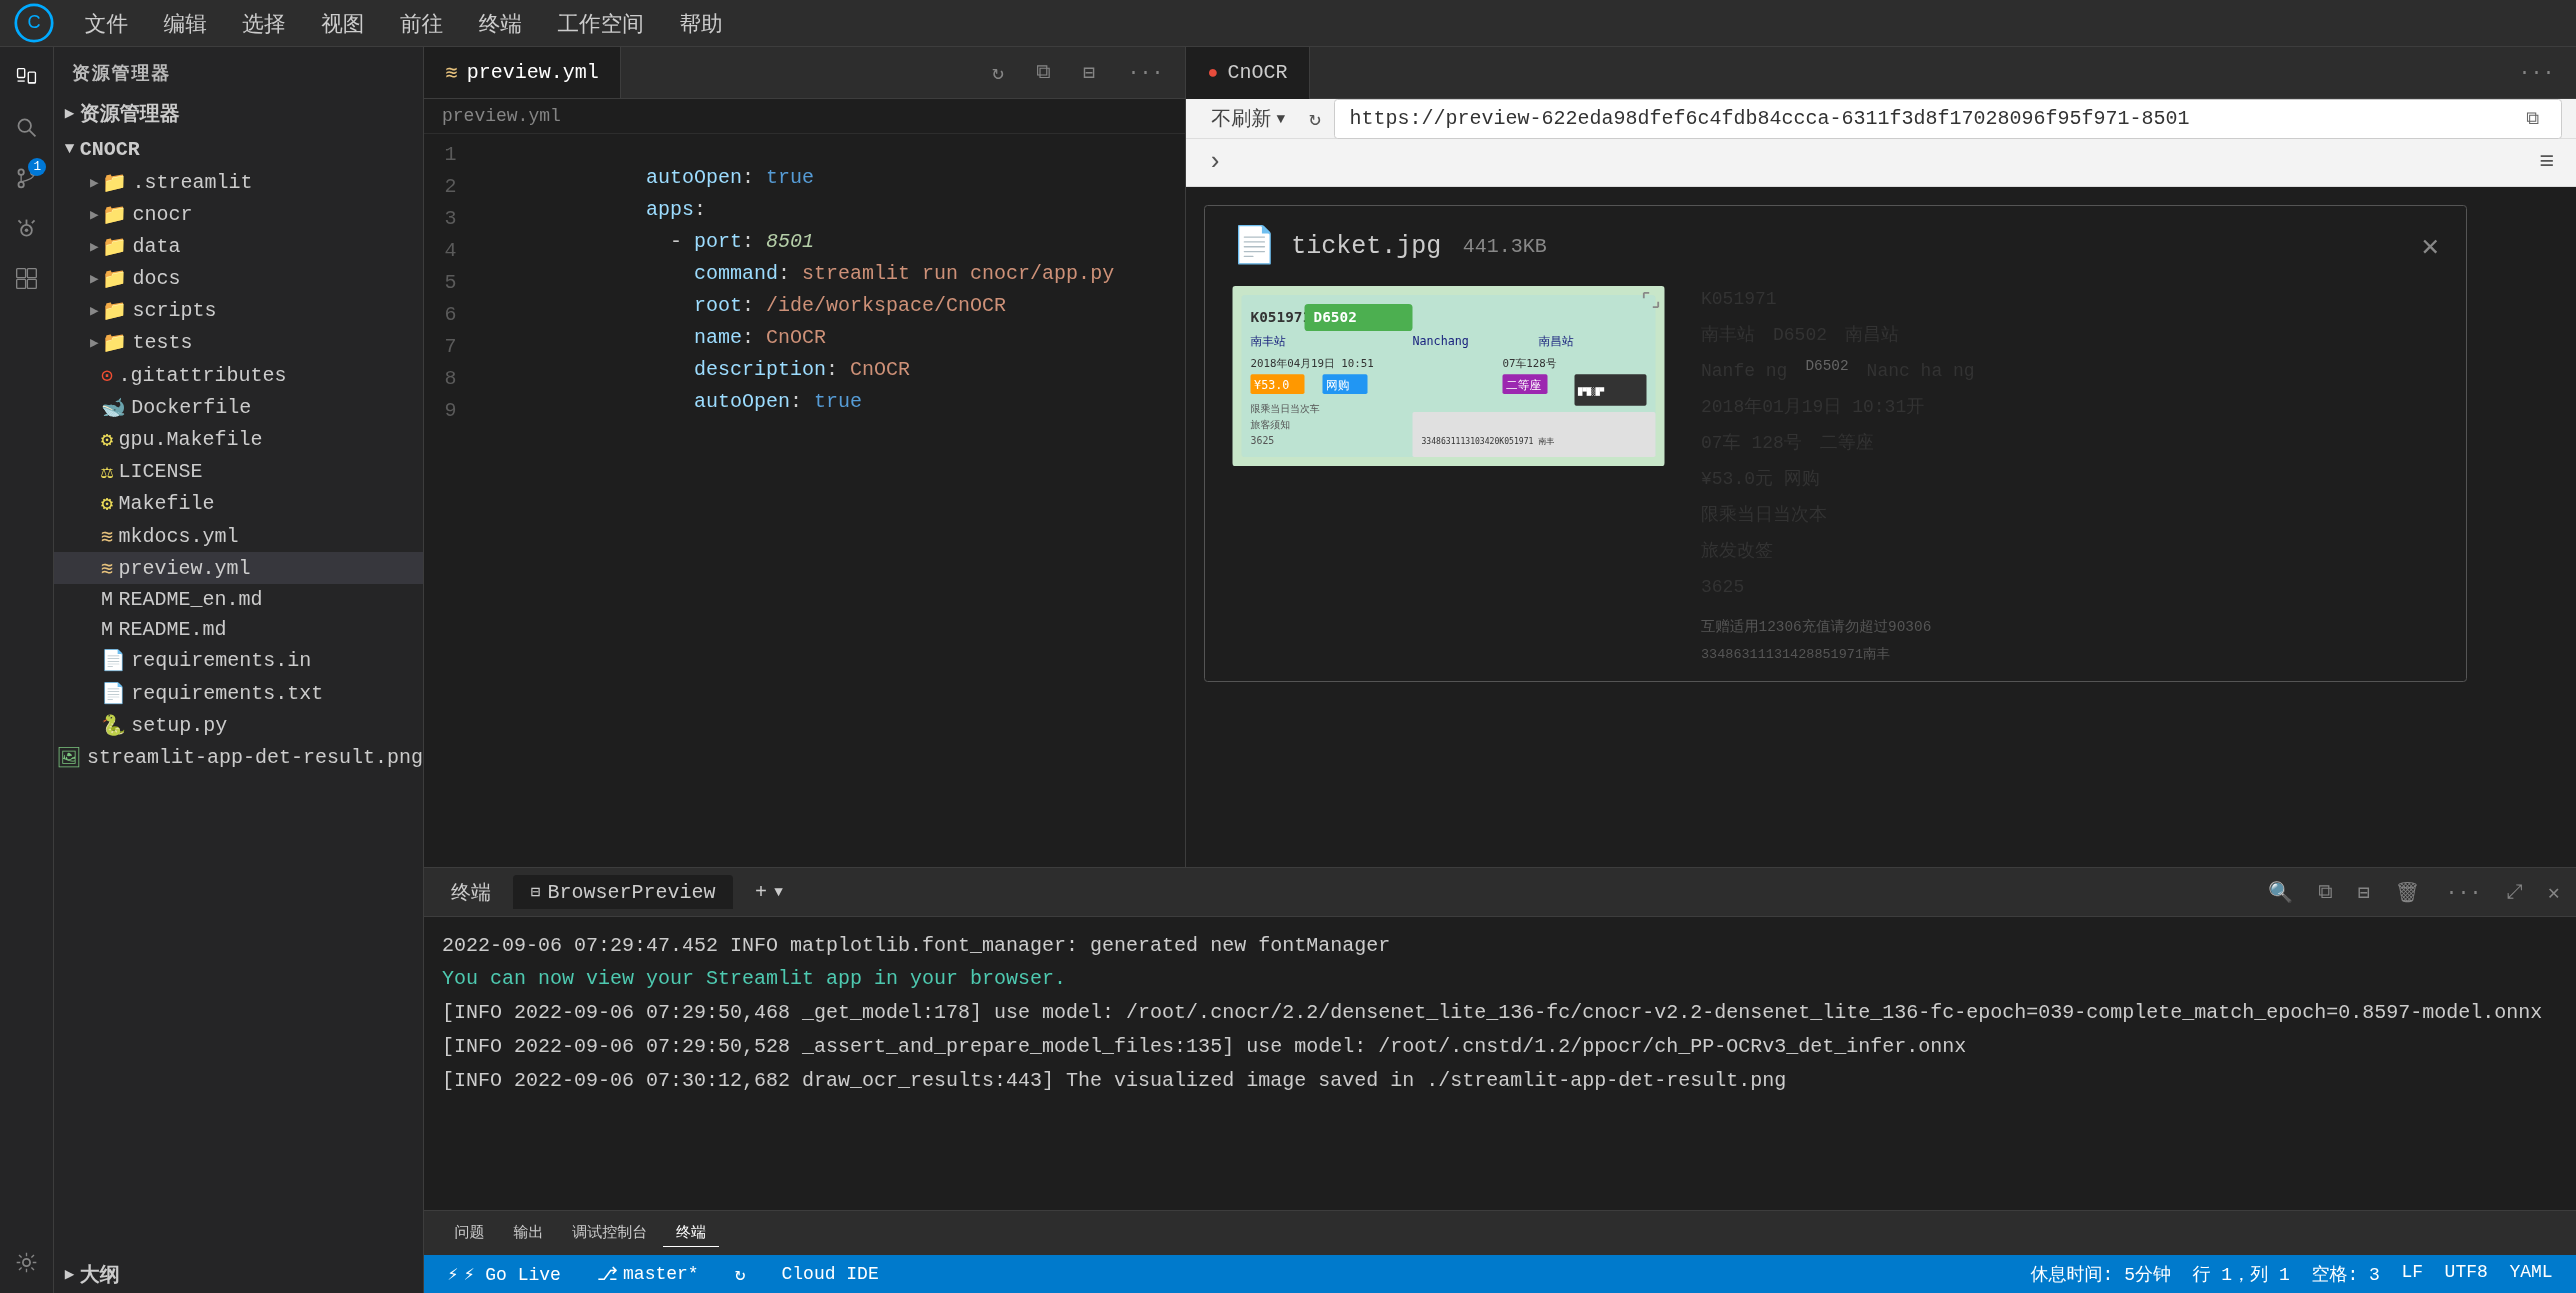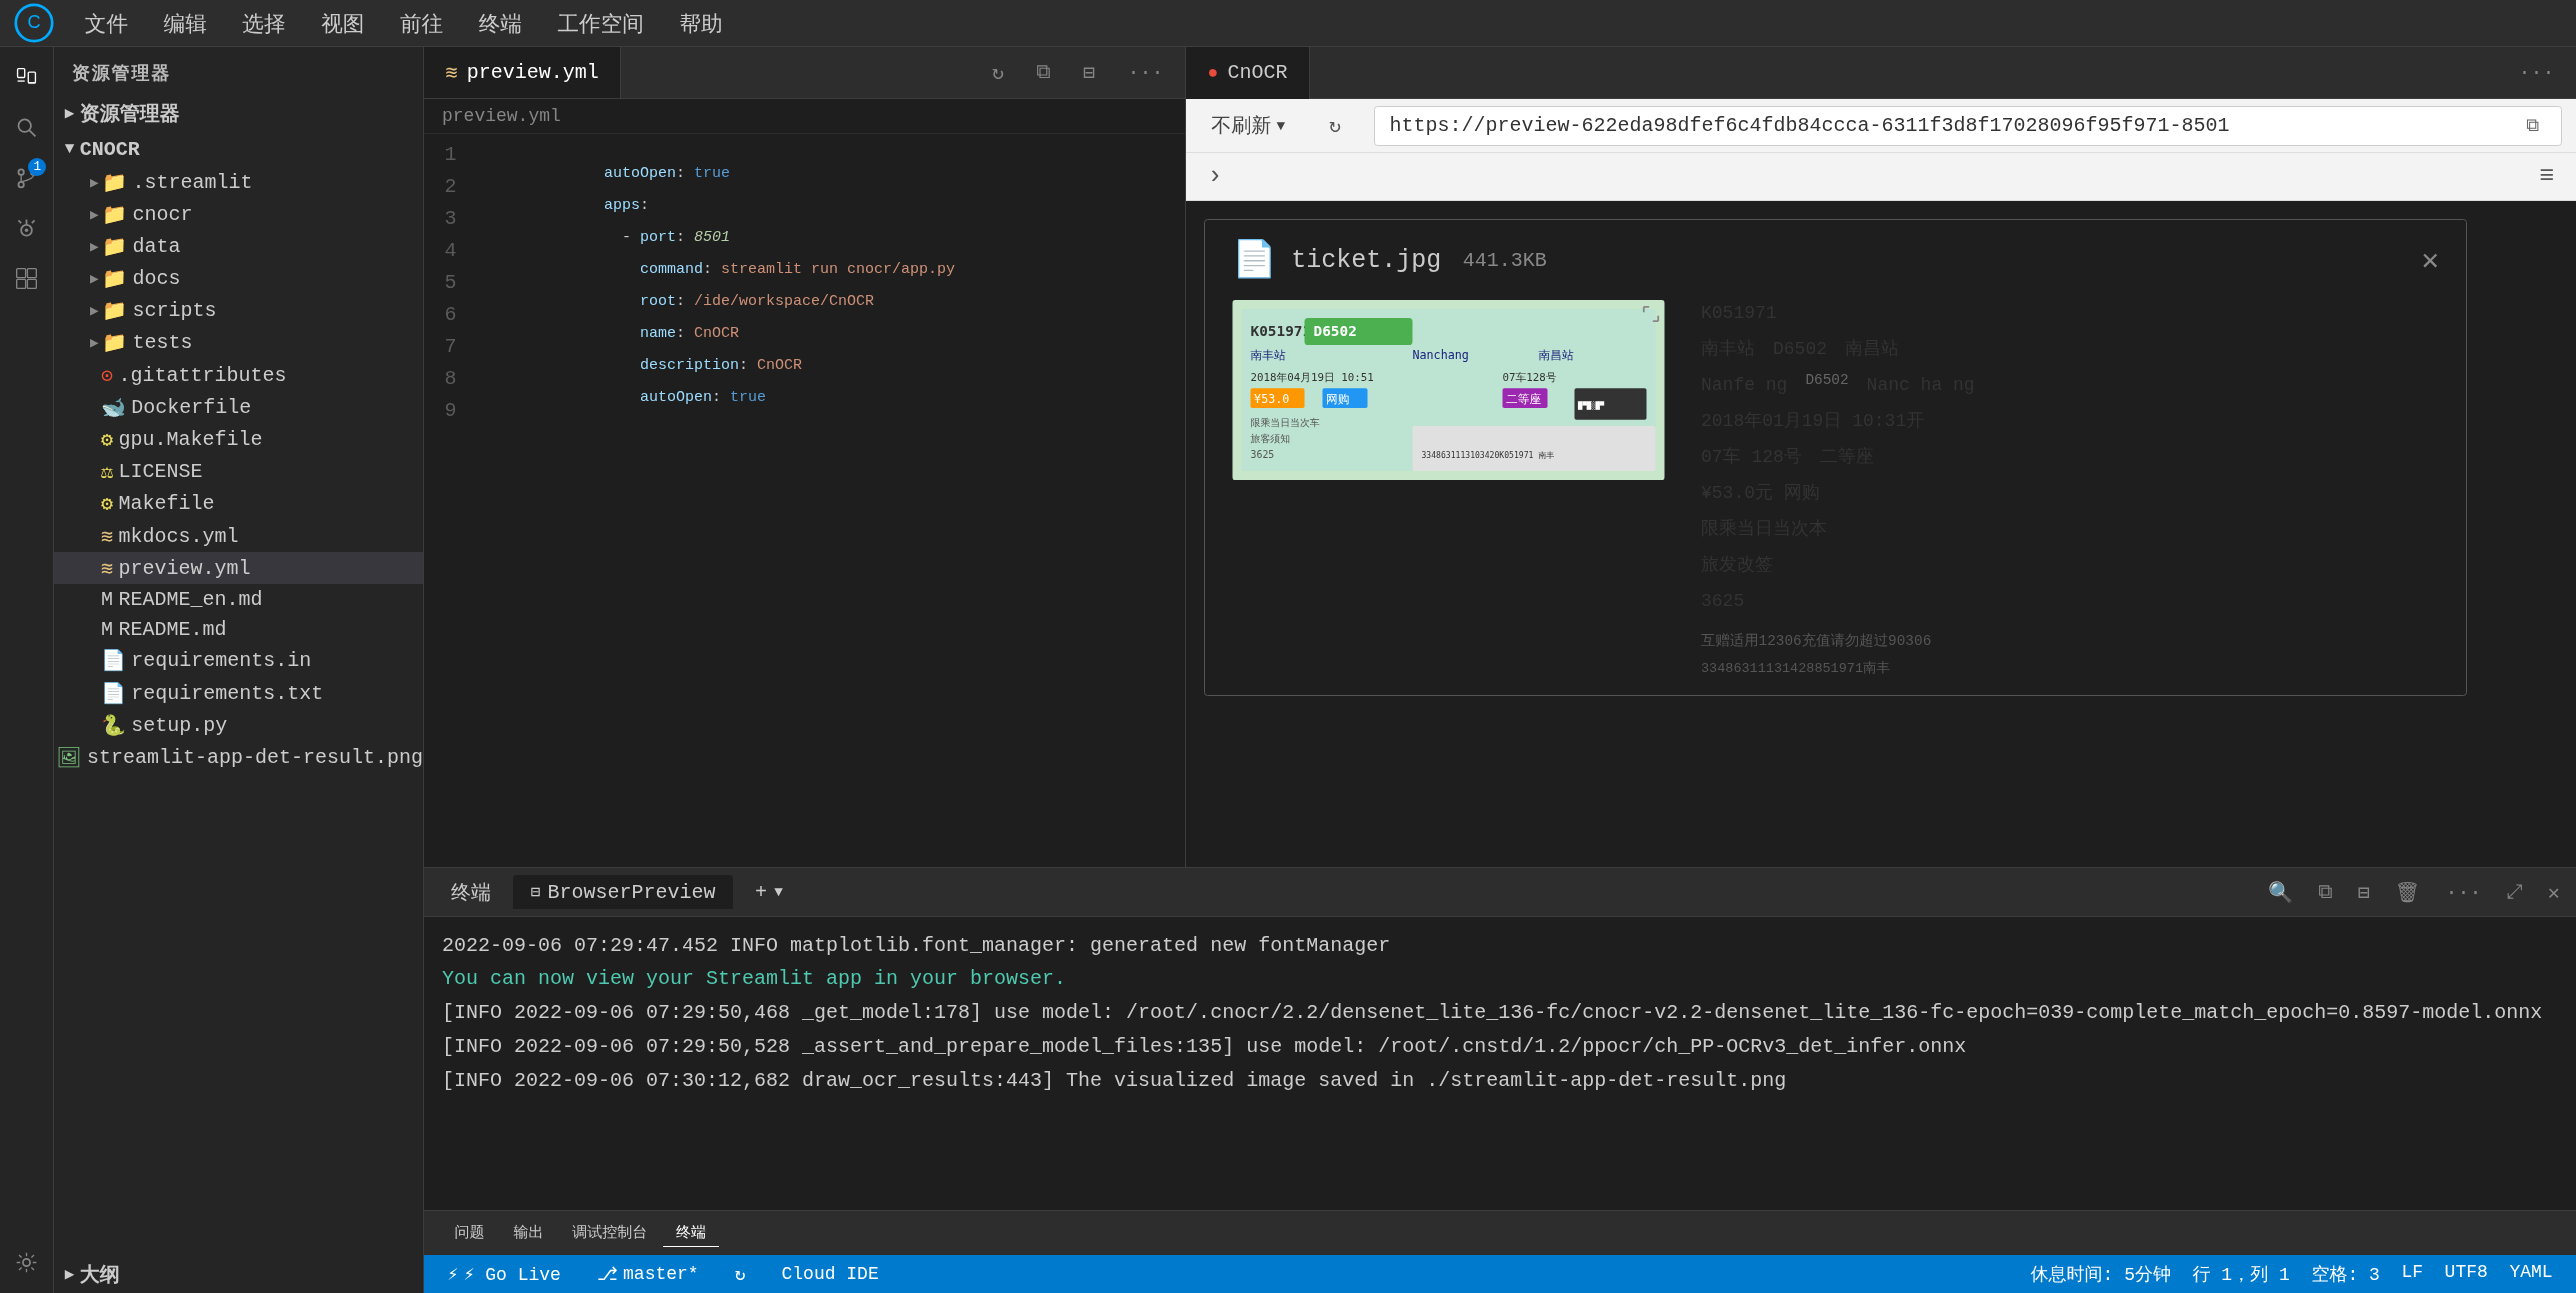--- a/index.html
+++ b/index.html
@@ -217,21 +217,21 @@
     .line-number {
       width: 54px;
       text-align: right;
       padding-right: 21.6px;
       color: #5a5a5a;
       font-size: 20px;
       flex-shrink: 0;
       user-select: none;
     }
     .line-content {
-      font-size: 15px;
+      font-size: 20px;
       white-space: pre;
     }
 
     
     .yaml-key { color: #9cdcfe; }
     .yaml-value-str { color: #ce9178; }
     .yaml-value-bool { color: #569cd6; }
     .yaml-value-num { color: #b5cea8; font-style: italic; }
     .yaml-dash { color: #cccccc; }
 
@@ -281,23 +281,23 @@
     .browser-preview {
       flex: 1;
       display: flex;
       flex-direction: column;
       background: #f0f0f0;
     }
     .browser-toolbar {
       display: flex;
       align-items: center;
       background: #f3f3f3;
-      height: 54px;
+      height: 40px;
       padding: 0 14.4px;
-      gap: 24px;
+      gap: 4px;
       border-bottom: 0.9px solid #ddd;
     }
     .browser-btn {
       cursor: pointer;
       font-size: 20px;
       color: #444;
       padding: 3.6px 10.8px;
       border-radius: 3.6px;
       display: flex;
       align-items: center;

